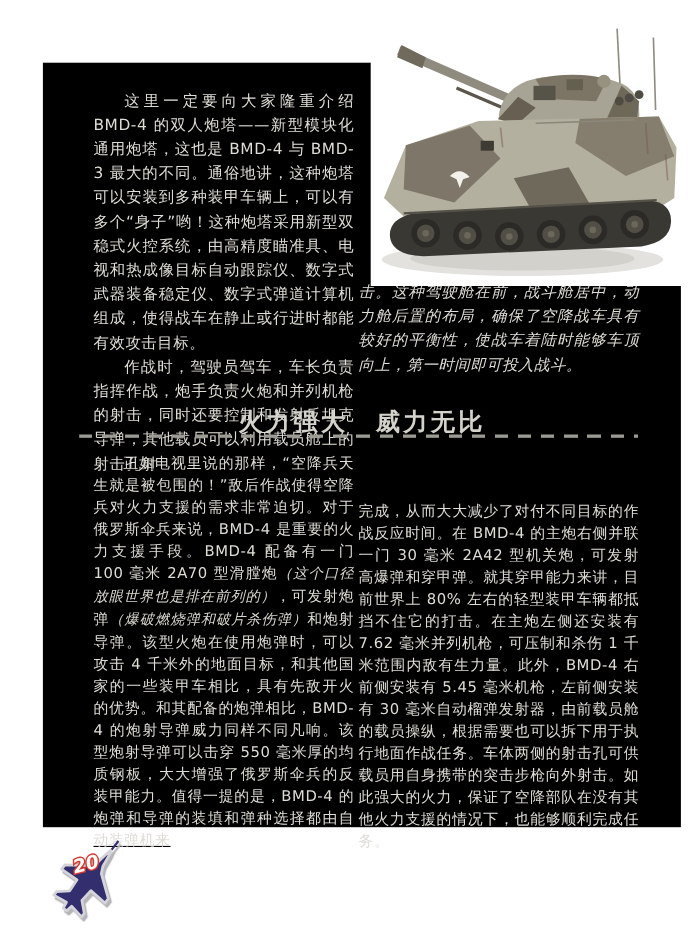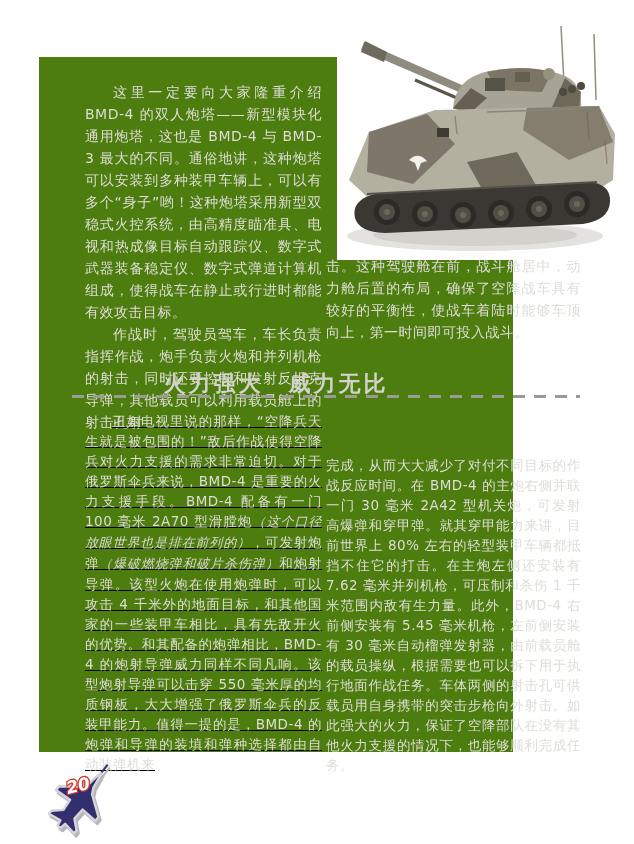--- a/index.html
+++ b/index.html
@@ -1,29 +1,29 @@
 <!DOCTYPE html>
 <html lang="zh"><head>
 <meta charset="utf-8">
 <style>
   html,body{margin:0;padding:0;background:#ffffff;}
   .page{
     position:relative;width:634px;height:844px;background:#ffffff;
     overflow:hidden;font-family:"DejaVu Sans","Liberation Sans",sans-serif;
   }
   .content{
-    position:absolute;left:39px;top:57px;width:474px;height:695px;
-    background:#4d7c0f;
+    position:absolute;left:39px;top:57px;width:580px;height:695px;
+    background:#000000;
   }
   .content p{margin:0;text-align:justify;color:#deddd6;}
   .body-text{font-size:14px;line-height:22px;letter-spacing:0.5px;}
   .body-text-s2{font-size:13.5px;line-height:20px;letter-spacing:0.5px;}
   .indent{text-indent:2em;}
   .s1-left{position:absolute;left:46px;top:24px;width:237px;}
-  .s1-right{position:absolute;left:287px;top:198px;width:255px;}
+  .s1-right{position:absolute;left:287px;top:198px;width:255px;font-style:italic;}
   .sec-title{
     position:absolute;left:0;top:312px;width:100%;text-align:center;
     font-size:22px;font-weight:bold;letter-spacing:3px;color:#d3d2cb;
   }
   .dash-rule{
     position:absolute;left:33px;top:338px;width:508px;height:3px;
     background:repeating-linear-gradient(90deg,#9c9b93 0 12px,rgba(0,0,0,0) 12px 21px);
   }
   .s2-left{position:absolute;left:46px;top:354px;width:237px;text-decoration:underline;}
   .s2-right{position:absolute;left:287px;top:354px;width:255px;margin-top:44px;}

